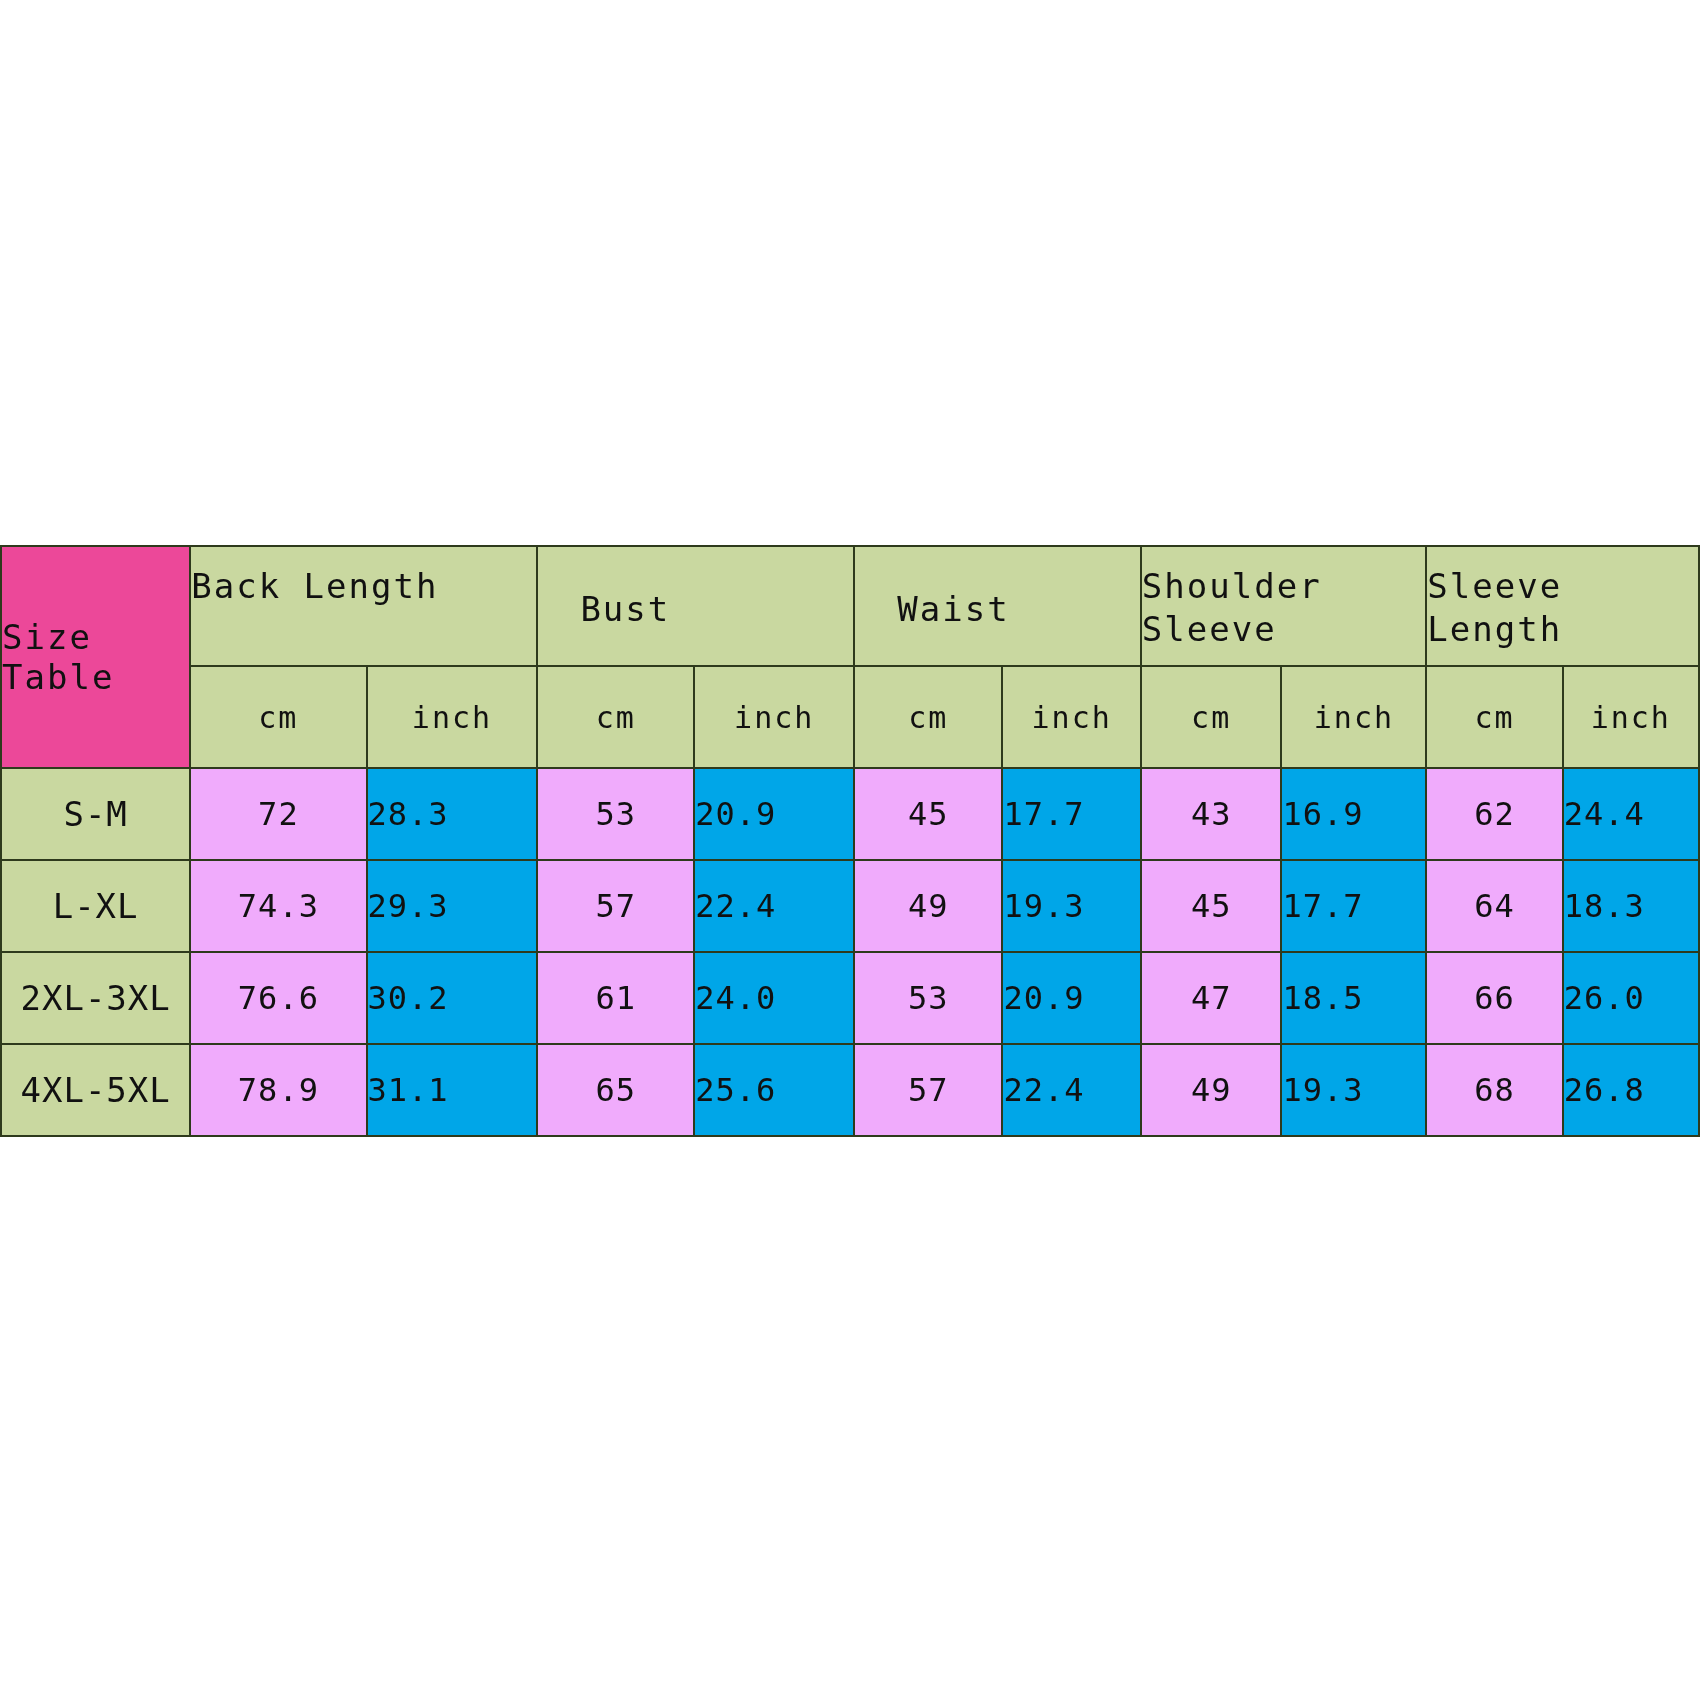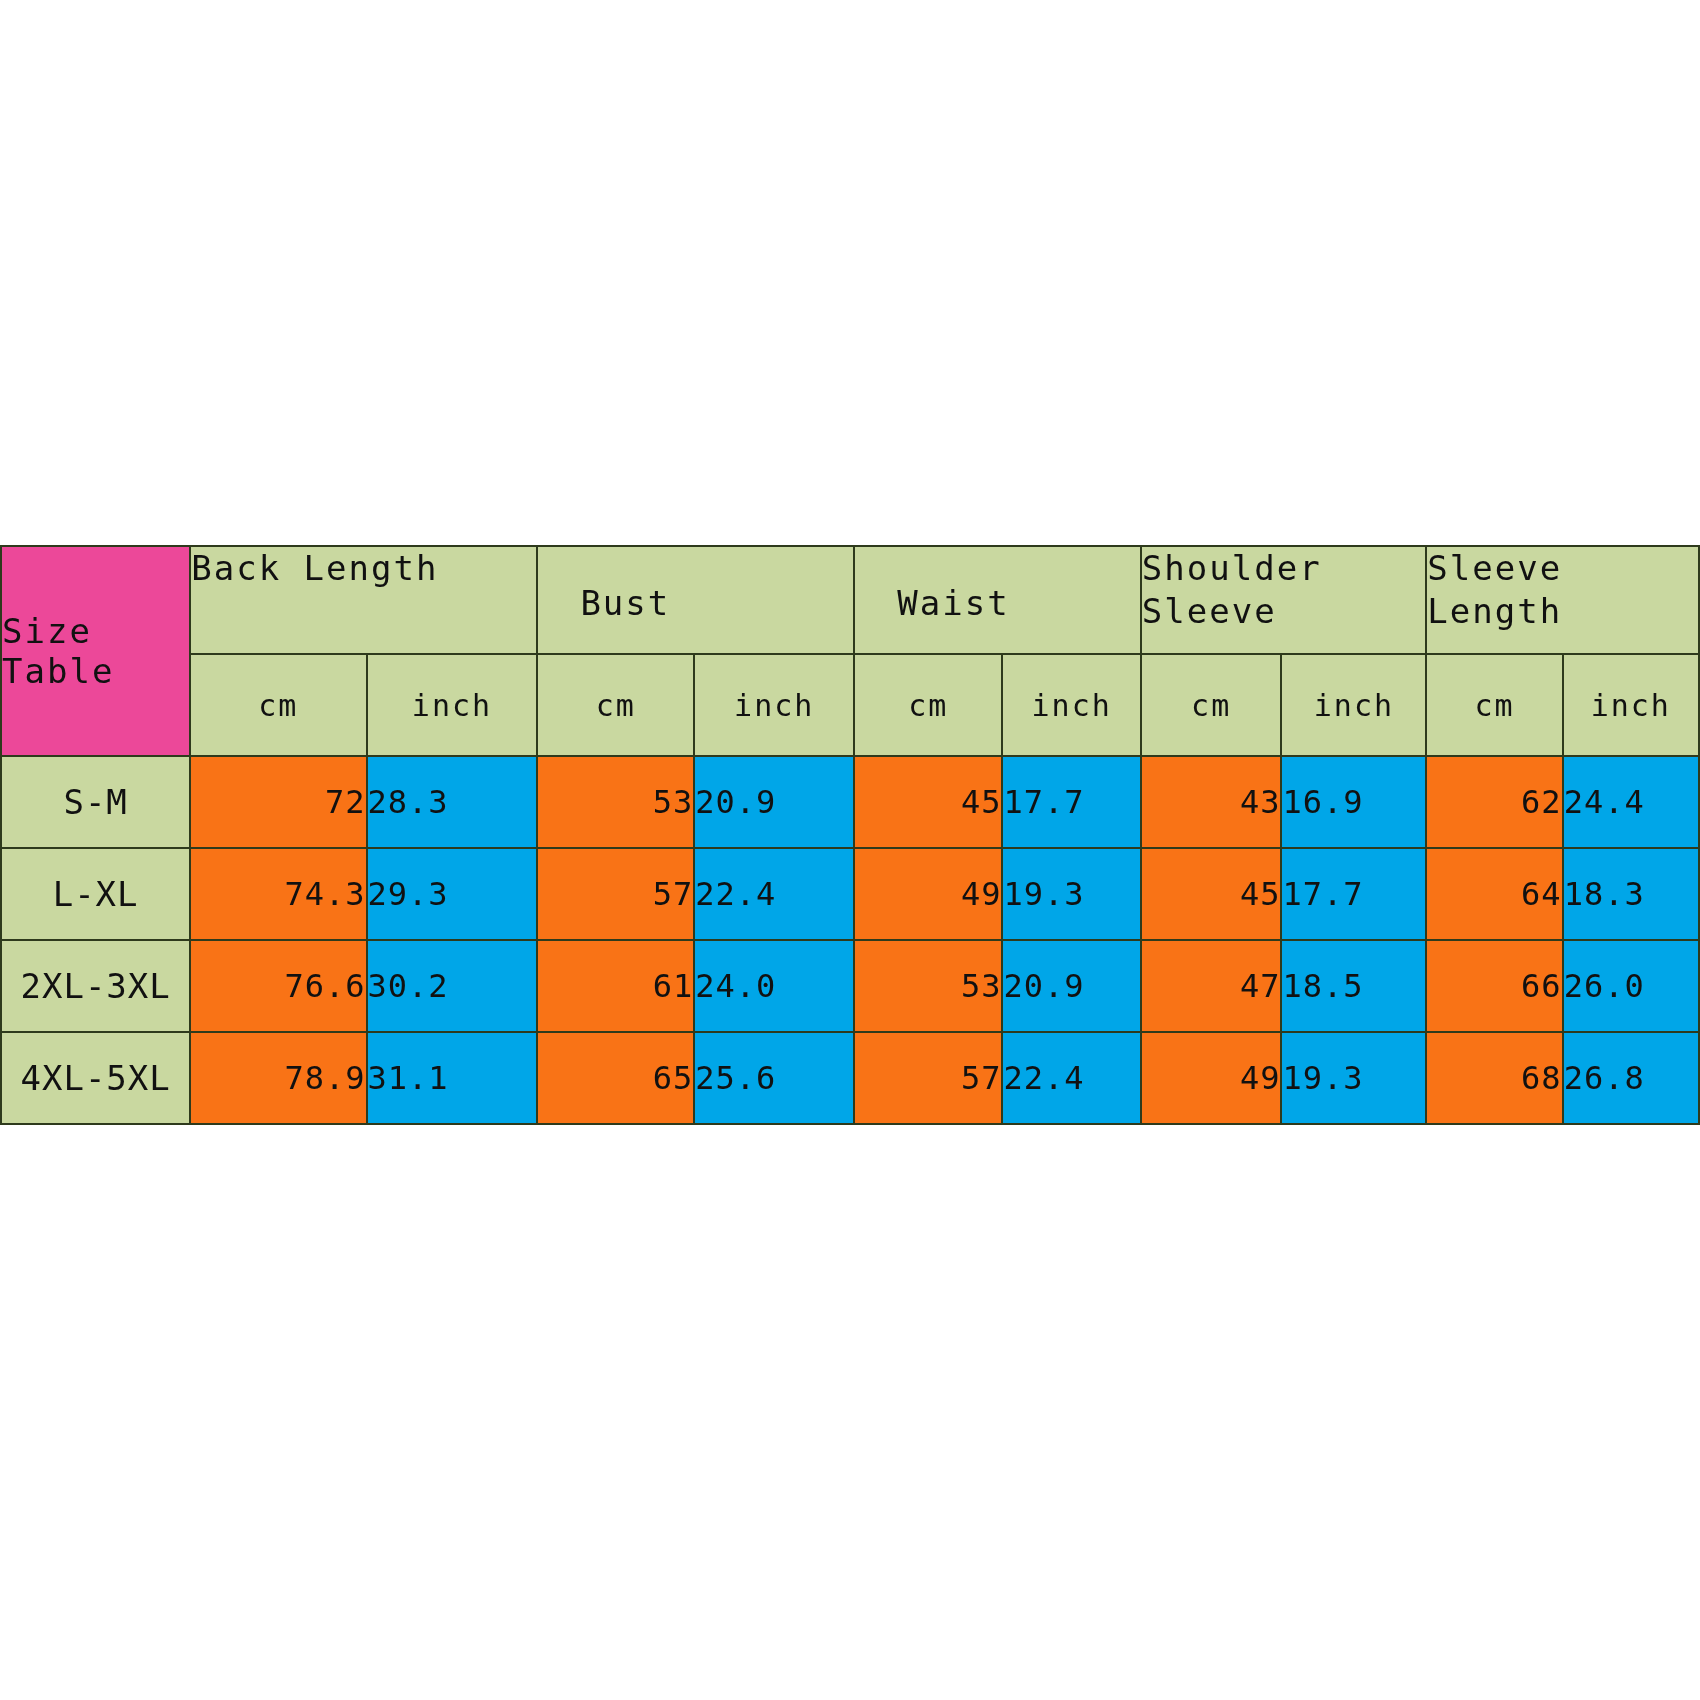--- a/index.html
+++ b/index.html
@@ -50,20 +50,21 @@
     height: 100px;
     vertical-align: middle;
     text-align: left;
     padding-left: 40px;
     font-size: 34px;
     letter-spacing: 2px;
     line-height: 1.25;
   }
   .group-cell.pad-top {
     vertical-align: top;
+    padding-top: 18px;
   }
   .group-cell.pad-mid {
     vertical-align: middle;
     padding-top: 6px;
     padding-left: 42px;
   }
   .unit-cell {
     background: #c9d8a0;
     height: 100px;
     text-align: center;
@@ -75,22 +76,22 @@
   
   .size-cell {
     background: #c9d8a0;
     text-align: center;
     vertical-align: middle;
     font-size: 34px;
     letter-spacing: 1px;
     height: 90px;
   }
   .cm-cell {
-    background: #f97316;
-    text-align: right;
+    background: #f0abfc;
+    text-align: center;
     vertical-align: middle;
     font-size: 32px;
     letter-spacing: 1px;
   }
   .inch-cell {
     background: #00a6e8;
     text-align: left;
     vertical-align: middle;
     font-size: 32px;
     letter-spacing: 1px;

